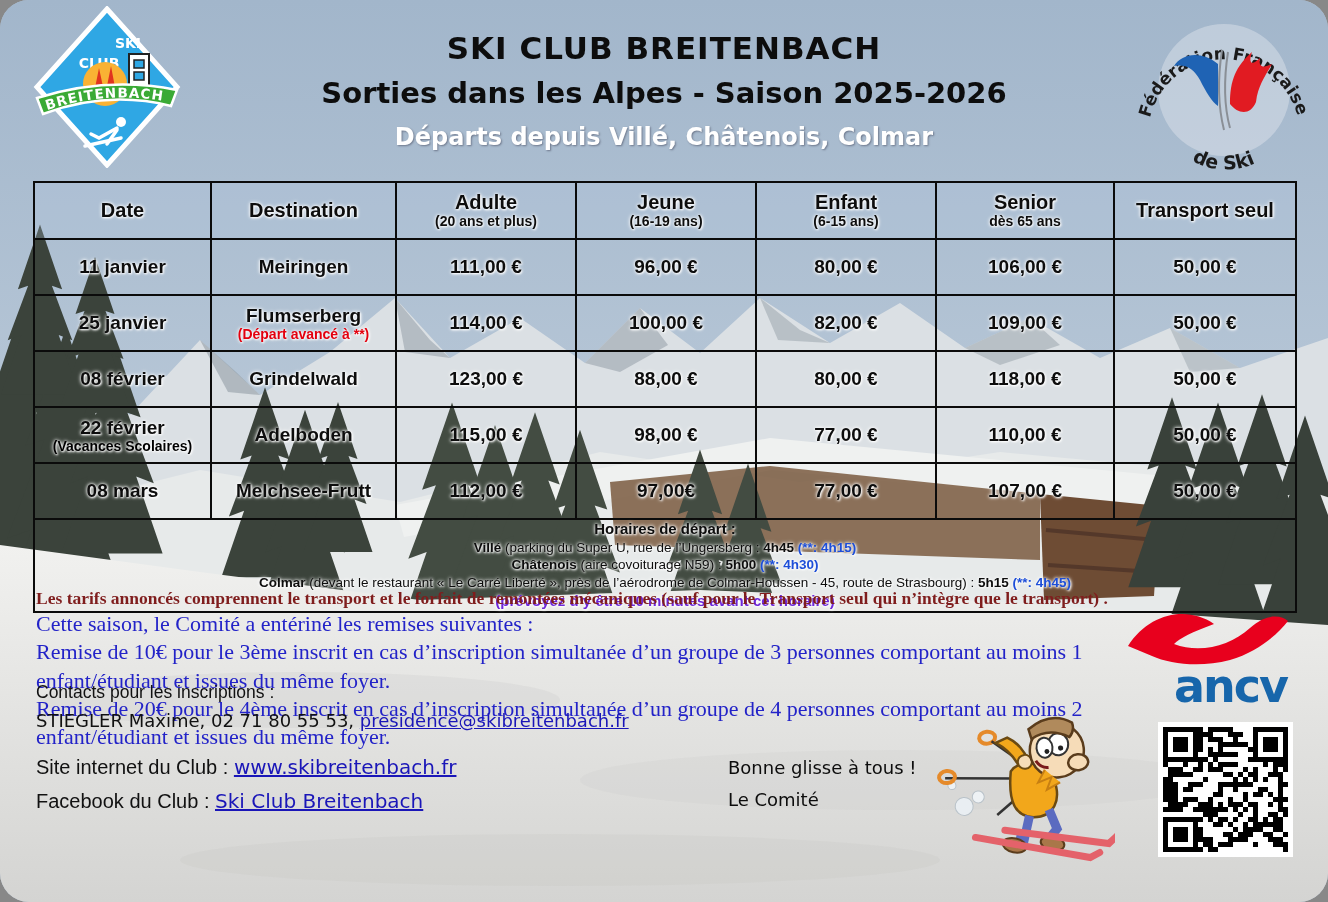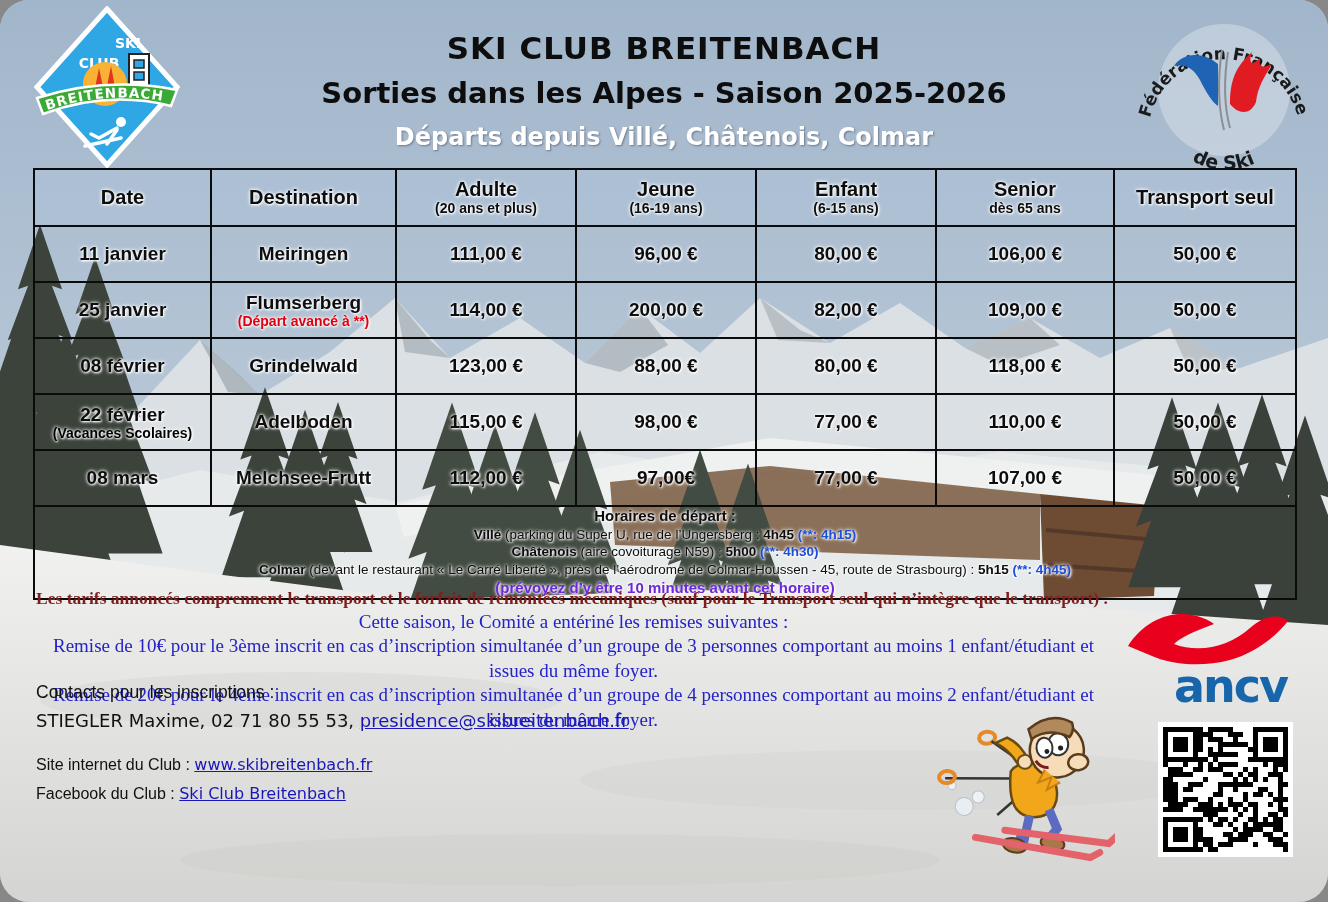--- a/index.html
+++ b/index.html
@@ -10,21 +10,21 @@
 
   
   .titles{left:0;top:30px;width:1328px;text-align:center;
           font-family:"DejaVu Sans",sans-serif;}
   .title-main{font-size:31px;font-weight:bold;color:#0d0d0d;letter-spacing:1px;}
   .title-sub{font-size:29px;font-weight:bold;color:#0d0d0d;margin-top:10px;}
   .title-dep{font-size:24px;font-weight:bold;color:#ffffff;margin-top:13px;
              text-shadow:1px 1px 2px rgba(40,40,60,.45);}
 
   
-  table.price{position:absolute;left:33px;top:168px;z-index:2;width:1262px;
+  table.price{position:absolute;left:33px;top:181px;z-index:2;width:1262px;
       border-collapse:collapse;table-layout:fixed;}
   table.price th,table.price td{border:2px solid #0b0b0b;text-align:center;
       vertical-align:middle;padding:0;
       text-shadow:0 0 4px rgba(255,255,255,.95),0 0 3px rgba(255,255,255,.9),1px 1px 2px rgba(255,255,255,.85);}
   table.price th{height:55px;background:rgba(178,200,222,.25);}
   table.price td{height:54px;}
   .h-label{font-size:20px;font-weight:bold;color:#0d0d0d;line-height:1.15;}
   .h-sub{font-size:14px;font-weight:bold;color:#0d0d0d;line-height:1.1;text-align:center;}
   .cell-main{font-size:19px;font-weight:bold;color:#0d0d0d;line-height:1.15;}
   .cell-note{font-size:14px;font-weight:bold;line-height:1.05;}
@@ -34,27 +34,27 @@
   td.sched{height:78px;}
   .sched-title{font-size:15px;font-weight:bold;color:#0d0d0d;line-height:1.25;}
   .sched-line{font-size:13.5px;color:#0d0d0d;line-height:1.3;}
   .sched-line .b{font-weight:bold;}
   .sched-line .red{color:#1d4ed8;font-weight:bold;}
   .sched-foot{font-size:15px;font-weight:bold;color:#6d28d9;line-height:1.3;}
 
   
   .notes{left:36px;top:588px;width:1075px;font-family:"Liberation Serif",serif;}
   .note-tarifs{font-size:17.5px;font-weight:bold;color:#7f1d1d;line-height:1.25;}
-  .note-blue{font-size:19px;color:#2323c8;line-height:1.29;text-align:center;}
+  .note-blue{font-size:22px;color:#2323c8;line-height:1.29;}
   .contacts{left:36px;top:682px;width:660px;}
   .c-title{font-size:17.5px;color:#111;}
   .c-line{font-size:18px;color:#111;margin-top:7px;font-family:"DejaVu Sans",sans-serif;}
   a.lnk{color:#1a16b8;text-decoration:underline;cursor:pointer;}
   .sites{left:36px;top:755px;width:660px;}
-  .s-line{font-size:16px;color:#111;margin-bottom:10px;}
+  .s-line{font-size:20px;color:#111;margin-bottom:10px;}
   .s-line .comic{font-family:"DejaVu Sans",sans-serif;}
   .closing{left:728px;top:752px;font-family:"DejaVu Sans",sans-serif;
            font-size:18px;color:#0d0d0d;line-height:1.75;}
 
   
   .club-logo{left:33px;top:6px;}
   .ffs-logo{left:1130px;top:6px;}
   .ancv-logo{left:1122px;top:596px;}
   .skier{left:935px;top:712px;}
   .qr{left:1158px;top:722px;background:#ffffff;padding:5px;line-height:0;}
@@ -239,21 +239,21 @@
             <div class="cell-main">25 janvier</div>
           </td>
       <td>
             <div class="cell-main">Flumserberg</div>
             <div class="cell-note note-red hide-if-empty">(Départ avancé à **)</div>
           </td>
       <td>
             <div class="cell-main">114,00 €</div>
           </td>
       <td>
-            <div class="cell-main">200,00 €</div>
+            <div class="cell-main">100,00 €</div>
           </td>
       <td>
             <div class="cell-main">82,00 €</div>
           </td>
       <td>
             <div class="cell-main">109,00 €</div>
           </td>
       <td>
             <div class="cell-main">50,00 €</div>
           </td>
@@ -350,20 +350,24 @@
   <div class="layer contacts">
     <div class="c-title">Contacts pour les inscriptions :</div>
     <div class="c-line"><span>STIEGLER Maxime, 02 71 80 55 53, </span><a class="lnk">presidence@skibreitenbach.fr</a></div>
   </div>
 
   <div class="layer sites">
     <div class="s-line"><span>Site internet du Club : </span><a class="lnk comic">www.skibreitenbach.fr</a></div>
     <div class="s-line"><span>Facebook du Club : </span><a class="lnk comic">Ski Club Breitenbach</a></div>
   </div>
 
+  <div class="layer closing">
+    <div>Bonne glisse à tous !</div>
+    <div>Le Comité</div>
+  </div>
 
   <svg class="layer skier" width="180" height="165" viewBox="0 0 180 165">
     <g transform="rotate(-6 90 80)">
       <circle cx="28" cy="88" r="9" fill="#e9eef2" stroke="#b9c2c9"></circle>
       <circle cx="43" cy="80" r="6" fill="#eef2f5" stroke="#b9c2c9"></circle>
       <circle cx="18" cy="66" r="4" fill="#eef2f5" stroke="#b9c2c9"></circle>
       <line x1="12" y1="58" x2="86" y2="66" stroke="#333" stroke-width="2.5"></line>
       <ellipse cx="14" cy="57" rx="8" ry="6" fill="none" stroke="#e58a2a" stroke-width="4"></ellipse>
       <line x1="60" y1="100" x2="120" y2="58" stroke="#333" stroke-width="2.5"></line>
       <ellipse cx="58" cy="22" rx="8" ry="6" fill="none" stroke="#e58a2a" stroke-width="4"></ellipse>

